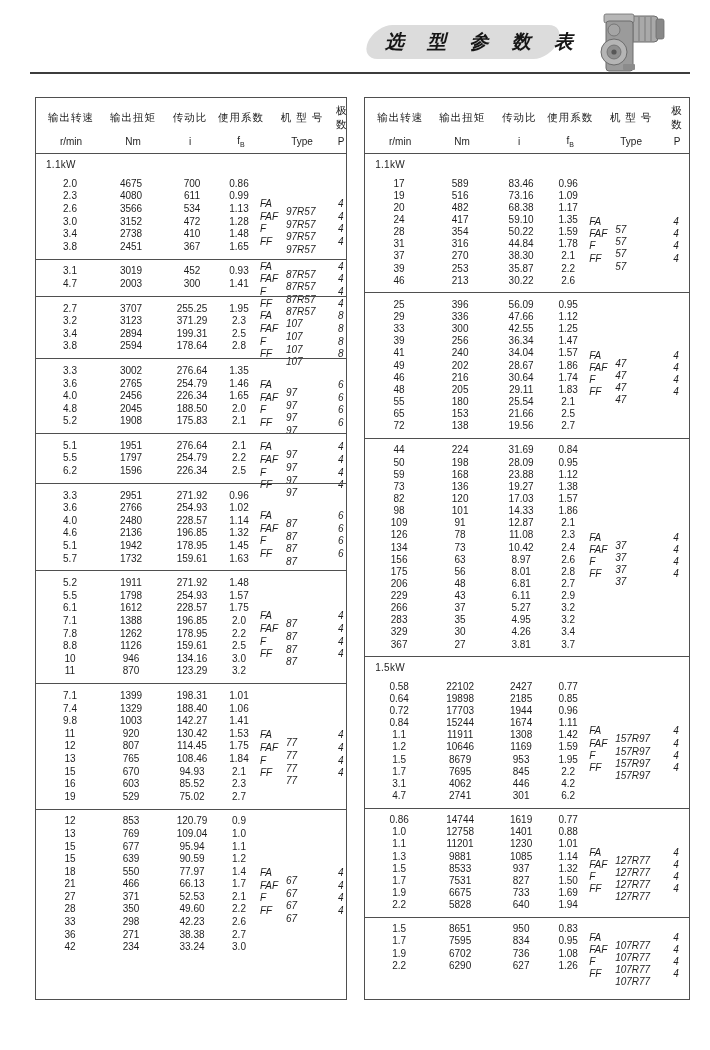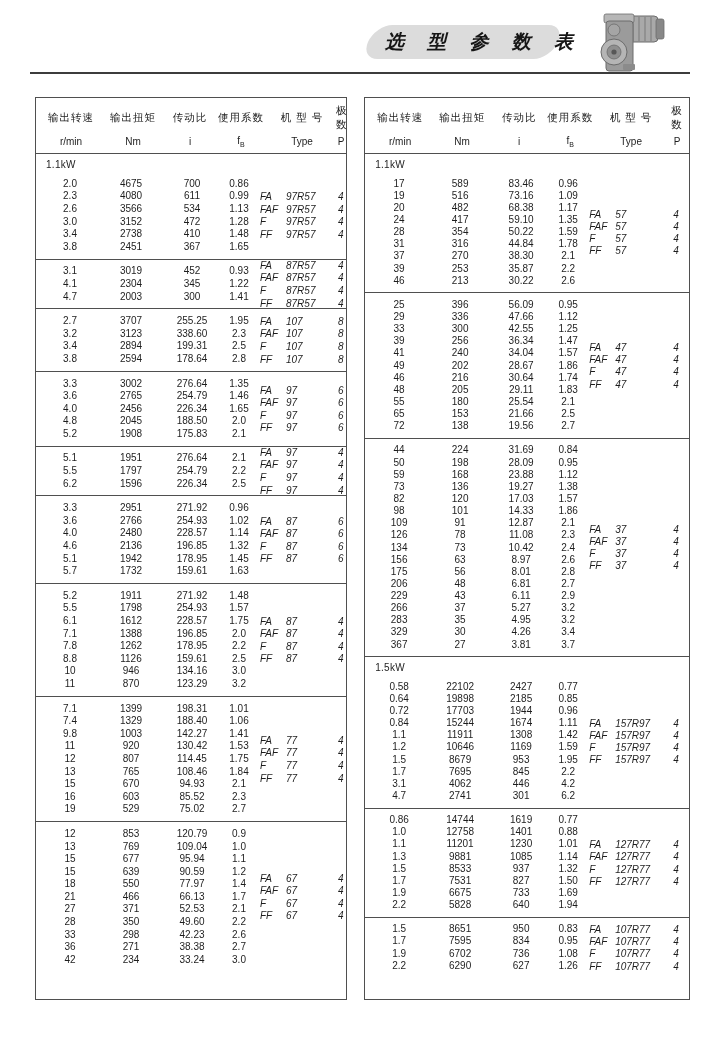--- a/index.html
+++ b/index.html
@@ -53,21 +53,21 @@
     white-space:nowrap;
   }
   .types{
     position:absolute;left:224px;right:4px;top:50%;transform:translateY(-50%);
   }
   .trow{
     display:grid;grid-template-columns:26px 52px 1fr;
     height:var(--lh);align-items:center;white-space:nowrap;font-style:italic;
   }
   .trow .prefix{text-align:left;}
-  .trow .model{text-align:left;}
+  .trow .model{text-align:left;margin-top:16px;}
   .trow .p{text-align:center;}
 </style>
 </head>
 <body>
 
 <div class="title-banner"></div>
 <div class="title-text">选 型 参 数 表</div>
 
 <svg class="motor-art" viewBox="0 0 76 70">
   <rect x="36" y="12" width="30" height="26" rx="4" fill="#a9a9a9" stroke="#6d6d6d" stroke-width="1"></rect>
@@ -175,26 +175,20 @@
           </div>
           <div class="block">
             <div class="rows">
               <div class="drow">
                 <span>3.1</span>
                 <span>3019</span>
                 <span>452</span>
                 <span>0.93</span>
               </div>
               <div class="drow">
-                <span>4.1</span>
-                <span>2304</span>
-                <span>345</span>
-                <span>1.22</span>
-              </div>
-              <div class="drow">
                 <span>4.7</span>
                 <span>2003</span>
                 <span>300</span>
                 <span>1.41</span>
               </div>
             </div>
             <div class="types">
               <div class="trow">
                 <span class="prefix">FA</span>
                 <span class="model">87R57</span>
@@ -221,21 +215,21 @@
             <div class="rows">
               <div class="drow">
                 <span>2.7</span>
                 <span>3707</span>
                 <span>255.25</span>
                 <span>1.95</span>
               </div>
               <div class="drow">
                 <span>3.2</span>
                 <span>3123</span>
-                <span>338.60</span>
+                <span>371.29</span>
                 <span>2.3</span>
               </div>
               <div class="drow">
                 <span>3.4</span>
                 <span>2894</span>
                 <span>199.31</span>
                 <span>2.5</span>
               </div>
               <div class="drow">
                 <span>3.8</span>

